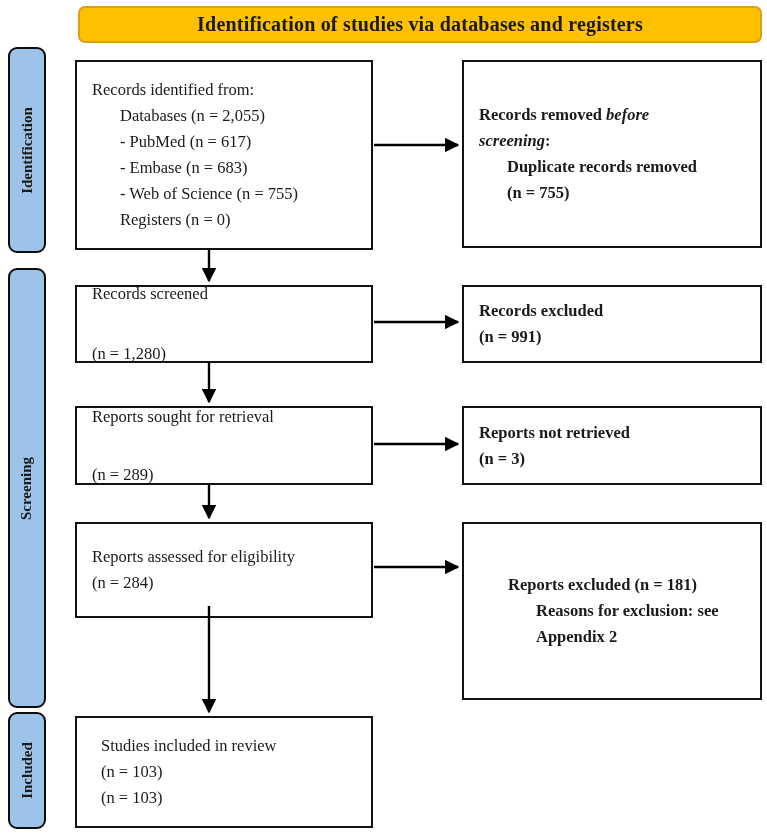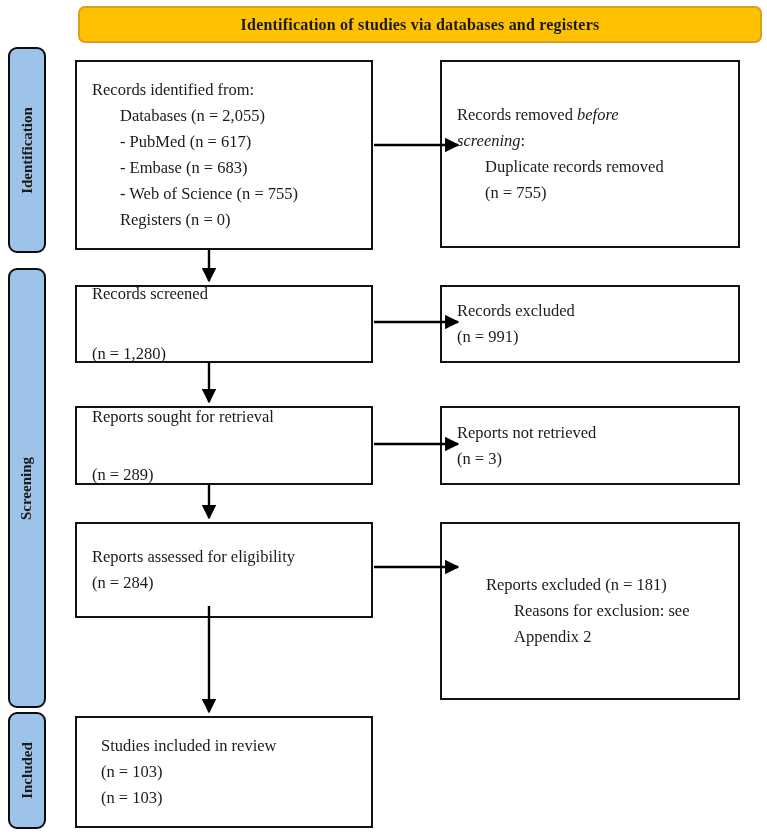--- a/index.html
+++ b/index.html
@@ -18,21 +18,21 @@
     position: absolute;
     left: 78px; top: 6px; width: 684px; height: 37px;
     background: var(--header-fill, #FFC000);
     border: 2px solid var(--header-border, #DC9E1F);
     border-radius: 7px;
     display: flex; align-items: center; justify-content: center;
     box-sizing: border-box;
   }
   .banner .title {
     font-weight: bold;
-    font-size: 16px;
+    font-size: 20px;
     letter-spacing: 0.2px;
   }
 
   
   .stage {
     position: absolute;
     left: 8px; width: 38px;
     background: var(--stage-fill, #9DC3E8);
     border: 2.5px solid #0d0d0d;
     border-radius: 9px;
@@ -54,21 +54,21 @@
     position: absolute;
     background: #ffffff;
     border: 2px solid #121212;
     box-sizing: border-box;
     display: flex; flex-direction: column; justify-content: center;
     padding: 2px 8px 2px 15px;
     font-size: 16.5px;
     line-height: 26px;
   }
   .col-left  { left: 75px;  width: 298px; }
-  .col-right { left: 440px; width: 300px; }
+  .col-right { left: 462px; width: 300px; font-weight: bold; }
   .box-identified       { top: 60px;  height: 190px; }
   .box-removed          { top: 60px;  height: 188px; }
   .box-screened         { top: 285px; height: 78px; gap: 34px; }
   .box-excluded         { top: 285px; height: 78px; }
   .box-sought           { top: 406px; height: 79px; gap: 32px; }
   .box-not-retrieved    { top: 406px; height: 79px; }
   .box-assessed         { top: 522px; height: 96px; }
   .box-reports-excluded { top: 522px; height: 178px; padding-left: 44px; }
   .box-included         { top: 716px; height: 112px; padding-left: 24px; }
 

